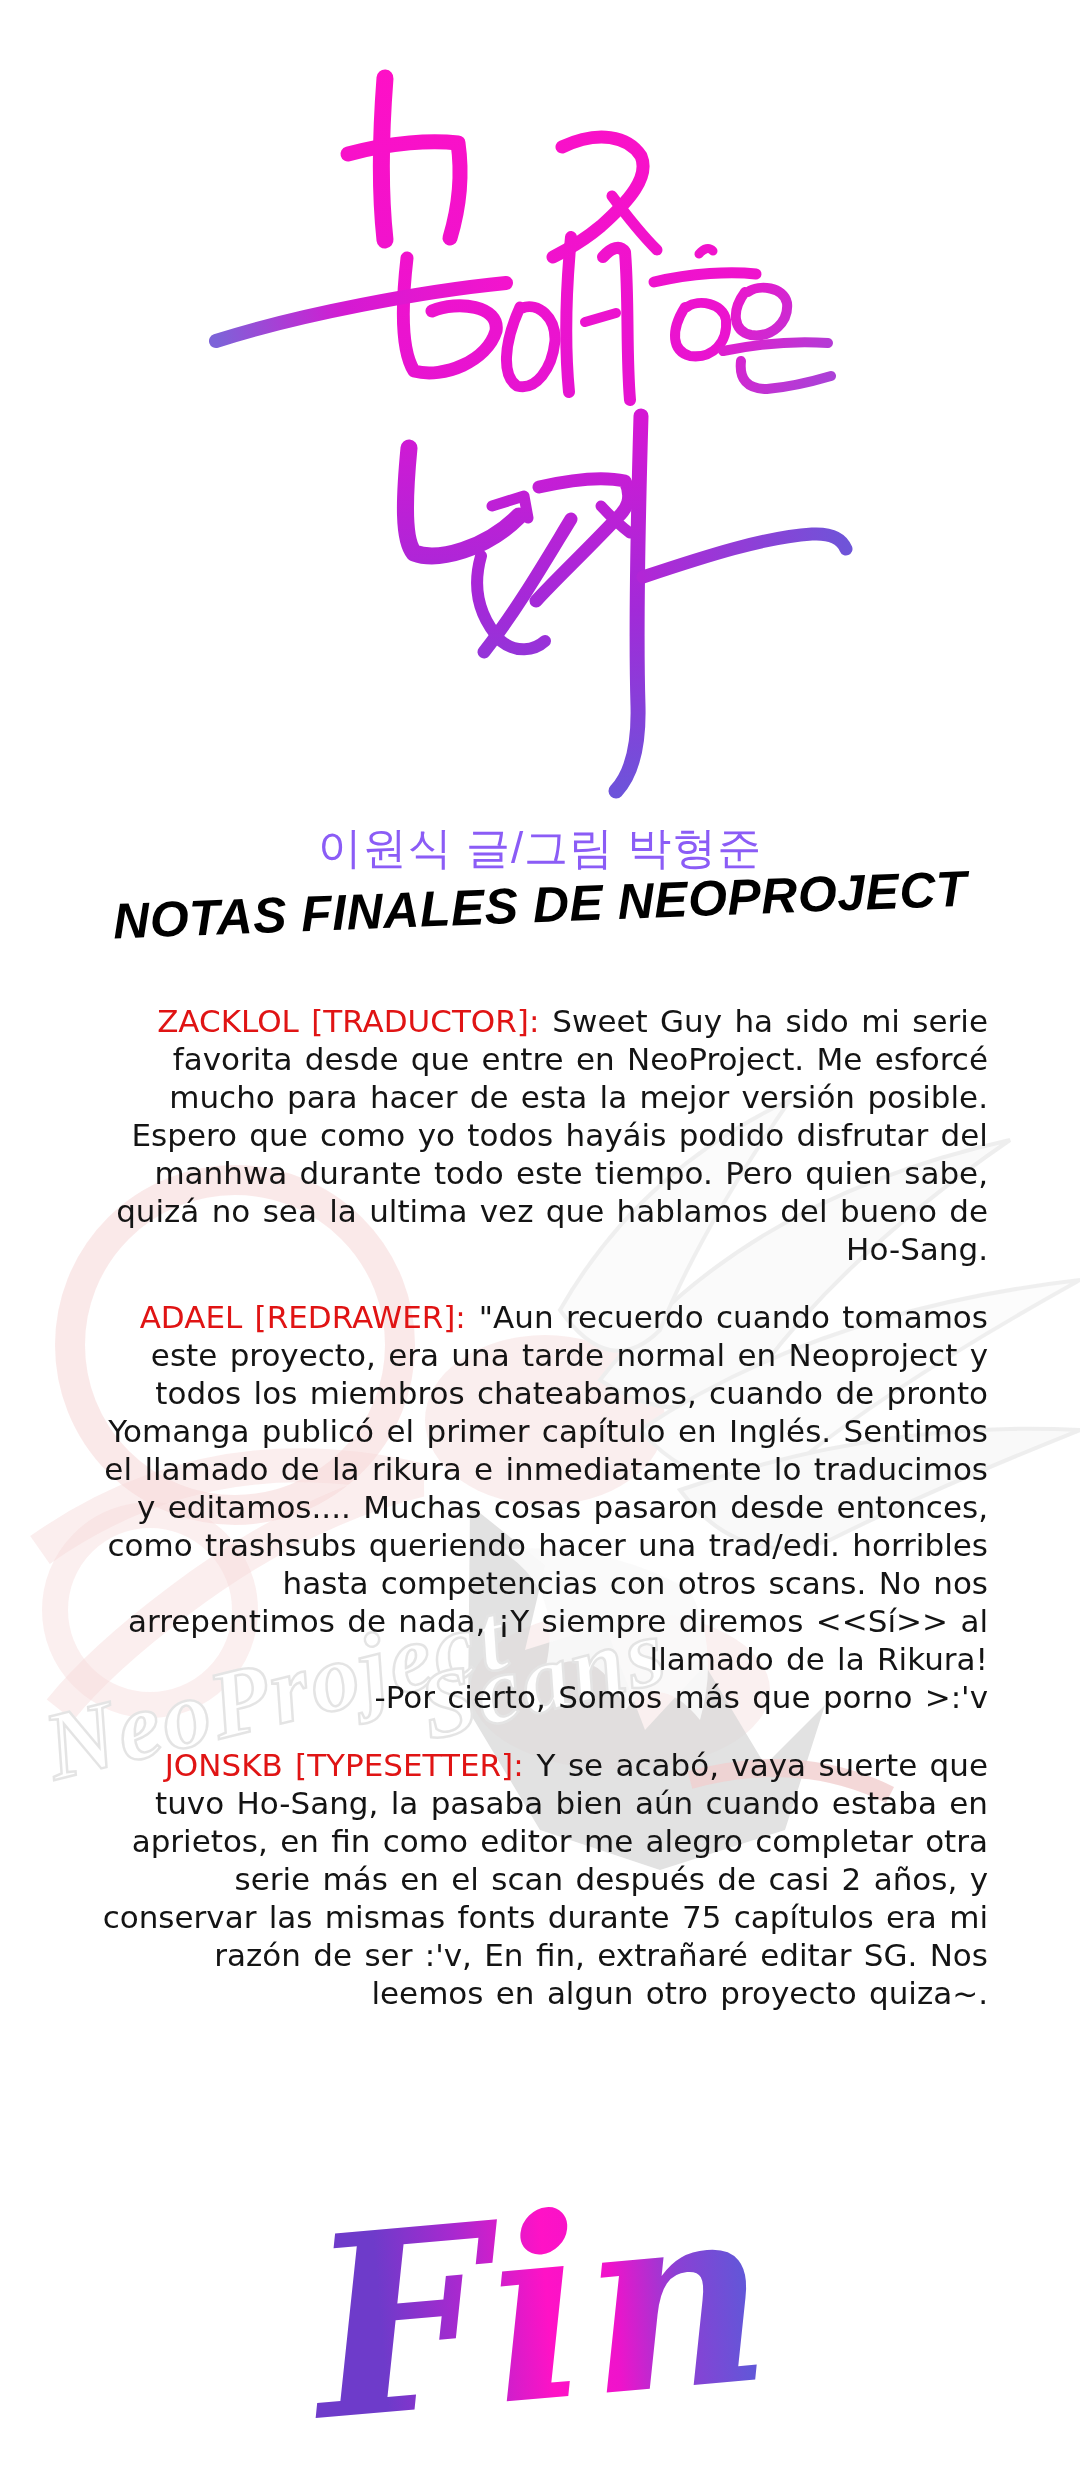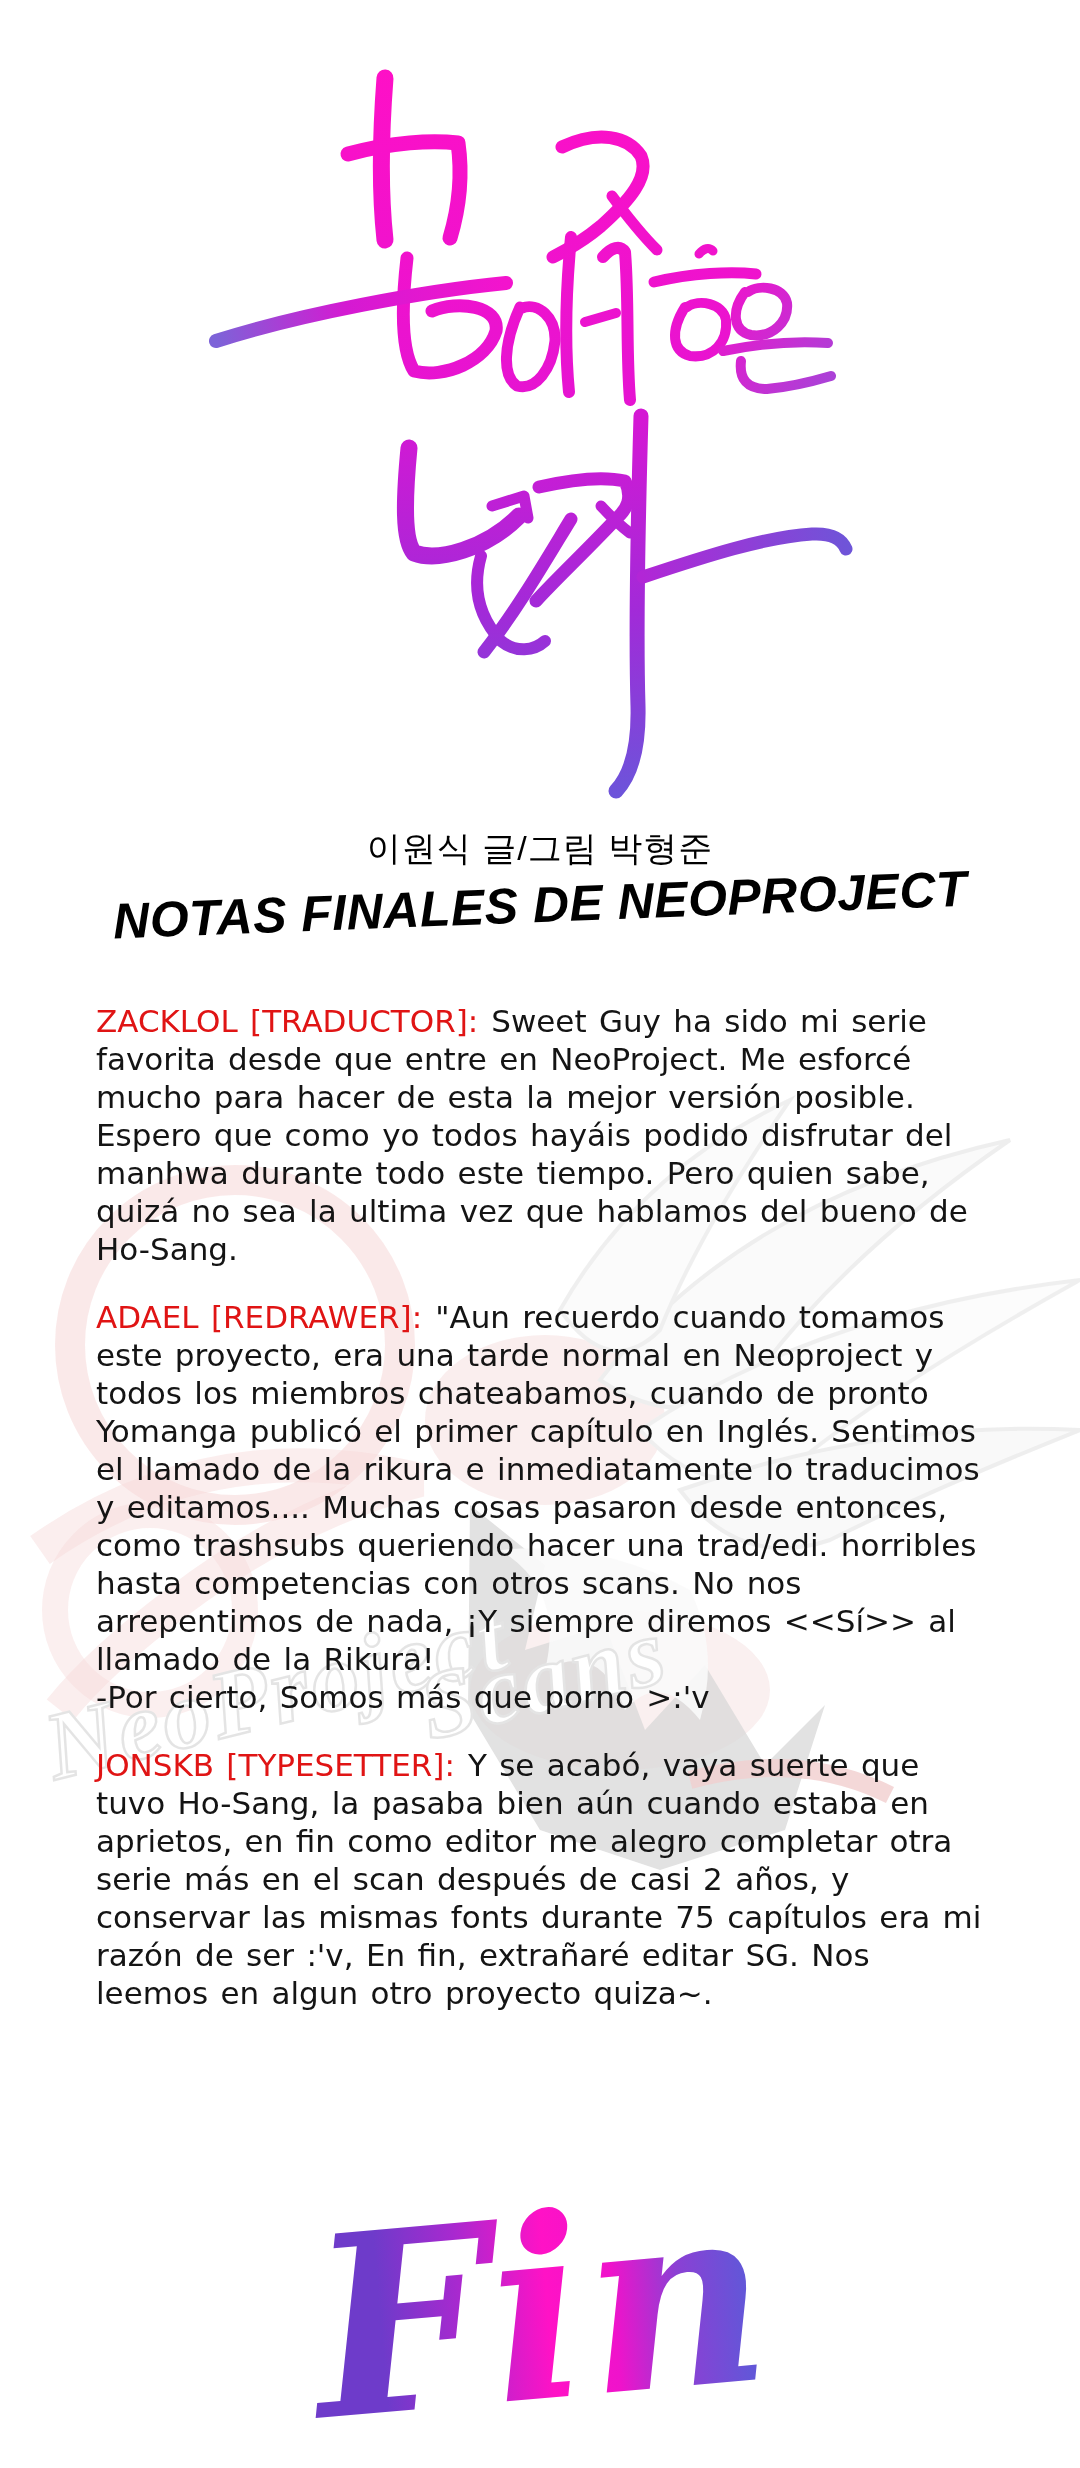--- a/index.html
+++ b/index.html
@@ -13,35 +13,35 @@
   }
   
   .calligraphy{position:absolute;top:0;left:0;z-index:1;}
   
   .watermark{position:absolute;top:950px;left:0;opacity:.22;z-index:0;}
   .wm-text{font-family:"Liberation Serif",serif;font-style:italic;font-weight:bold;
            fill:#ffffff;stroke:#8a8a8a;stroke-width:2.5px;letter-spacing:3px;}
   
   .credit{
     position:absolute;top:828px;left:0;width:100%;
-    text-align:center;font-size:34px;line-height:40px;color:#000000;
+    text-align:center;font-size:44px;line-height:40px;color:#8b5cf6;
     font-family:"Liberation Sans",sans-serif;letter-spacing:1px;z-index:2;
   }
   .heading{
     position:absolute;top:876px;left:0;width:100%;margin:0;
     text-align:center;font-size:50px;line-height:58px;color:#000;
     font-family:"Liberation Sans",sans-serif;font-weight:bold;font-style:italic;
     transform:rotate(-2.2deg);letter-spacing:.5px;z-index:2;
   }
   
   .notes{
     position:absolute;top:1002px;left:96px;width:892px;z-index:1;
     font-size:31px;line-height:38px;color:#141414;word-spacing:2.5px;
   }
-  .note{margin:0 0 30px 0;white-space:pre-line;}
+  .note{margin:0 0 30px 0;white-space:pre-line;text-align:right;}
   .note-label{color:#e01414;margin-right:.42em;}
   .note-label:empty{display:none;margin:0;}
   
   .fin-svg{position:absolute;top:2150px;left:0;z-index:1;}
   .fin-text{font-family:"DejaVu Serif",serif;font-style:italic;font-weight:bold;}
 </style>
 </head>
 <body>
 
 <div class="page">

